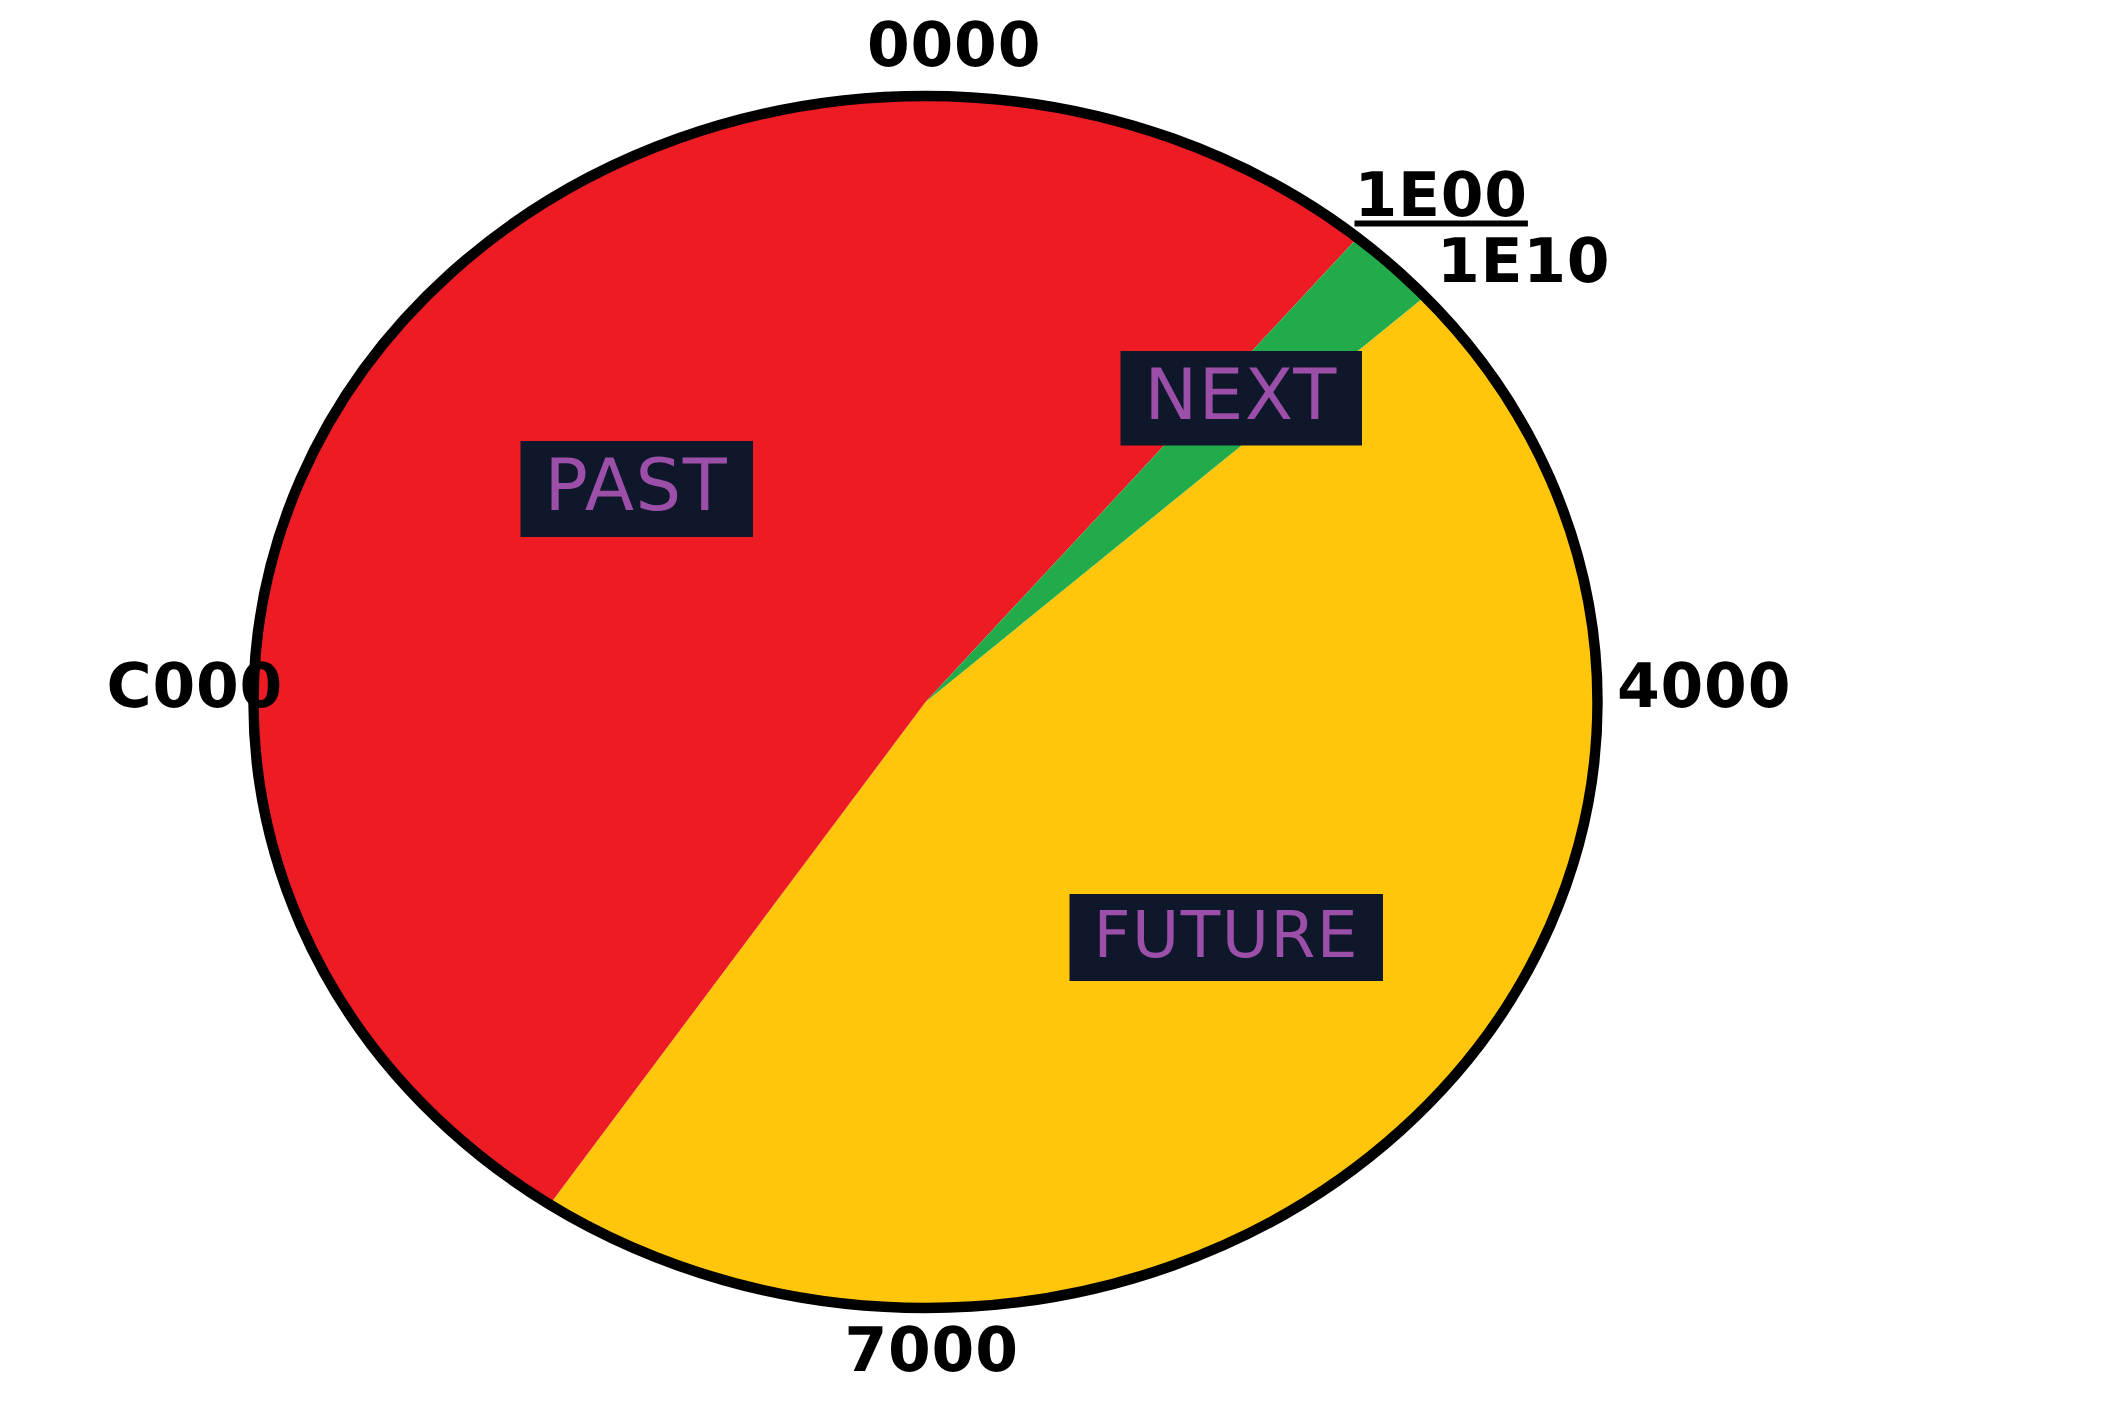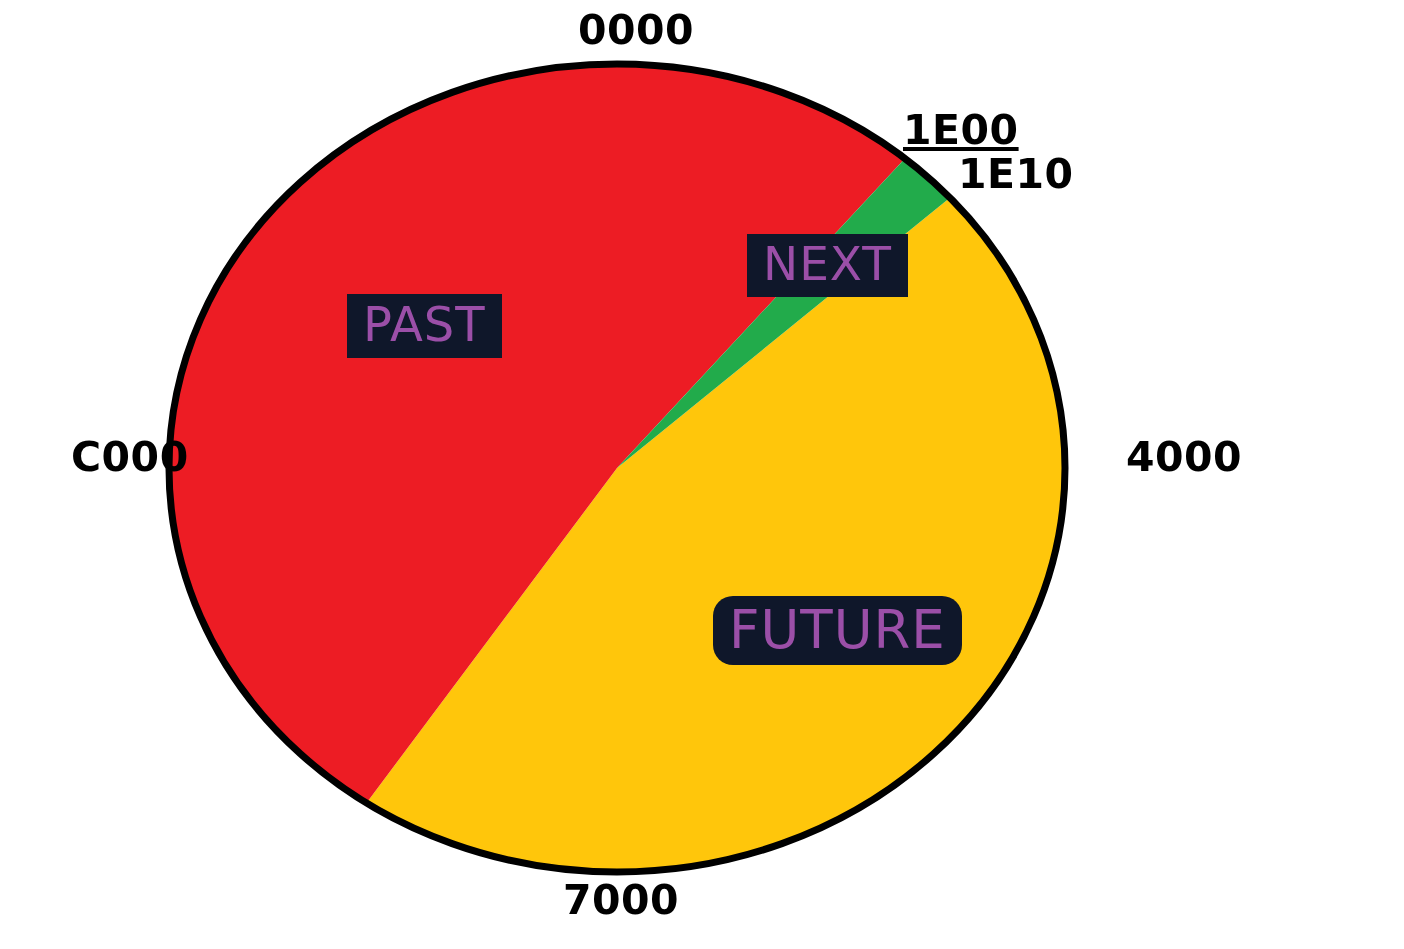--- a/index.html
+++ b/index.html
@@ -49,22 +49,21 @@
     background: #0f172a;
     white-space: nowrap;
     line-height: 1.12;
     padding: 4px 16px 6px 16px;
     letter-spacing: 1px;
   }
   .region-label.next {
     font-size: 47px;
   }
   .region-label.future {
-    font-size: 53px;
-    border-radius: 20px;
+    font-size: 43px;
   }
 </style>
 </head>
 <body>
 
 <div id="stage">
 
   <svg id="pie" viewBox="0 0 1404 949">
 
     <path d="M 617 468 L 949.93 197.67 A 448 404 0 0 1 366.48 802.93 Z" fill="#ffc60b" stroke="none"></path>
@@ -75,21 +74,21 @@
 
     <ellipse cx="617" cy="468" rx="448" ry="404" fill="none" stroke="#000000" stroke-width="7"></ellipse>
   </svg>
 
   <div class="tick-label" style="left: 578px; top: 10px;">0000</div>
 
   <div class="tick-label" style="left: 903px; top: 110px; text-decoration: underline;">1E00</div>
 
   <div class="tick-label" style="left: 958px; top: 154px;">1E10</div>
 
-  <div class="tick-label" style="left: 1078px; top: 437px; margin-left: 48px;">4000</div>
+  <div class="tick-label" style="left: 1078px; top: 437px;">4000</div>
 
   <div class="tick-label" style="left: 563px; top: 880px;">7000</div>
 
   <div class="tick-label" style="left: 59px; top: 437px; margin-left: 12px;">C000</div>
 
   <div class="region-label past" style="left: 347px; top: 294px;">PAST</div>
 
   <div class="region-label next" style="left: 747px; top: 234px;">NEXT</div>
 
   <div class="region-label future" style="left: 713px; top: 596px;">FUTURE</div>

